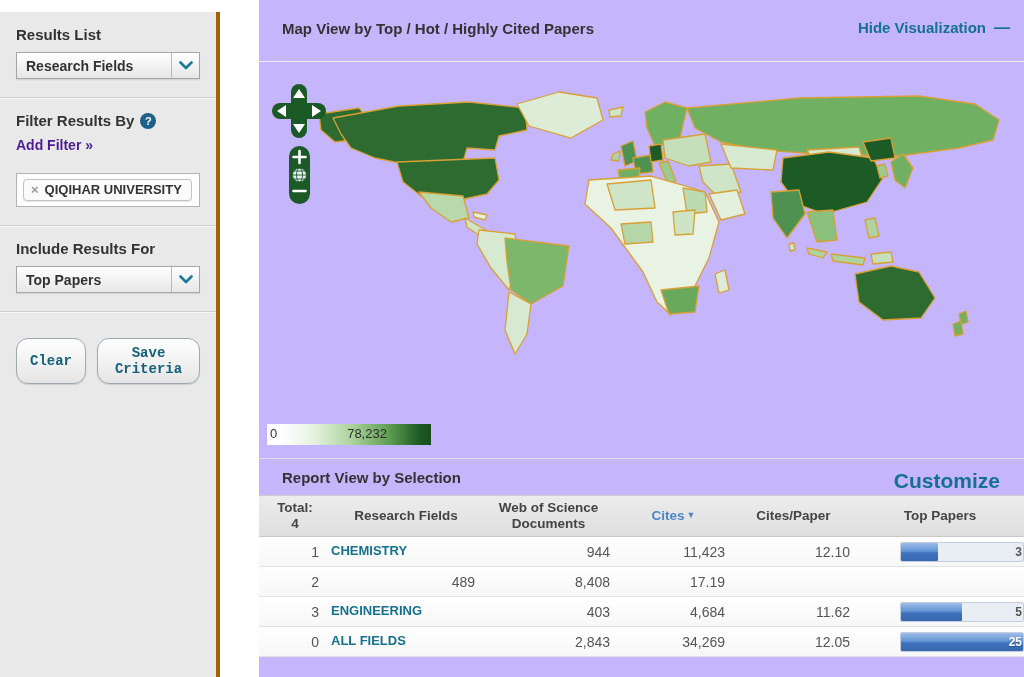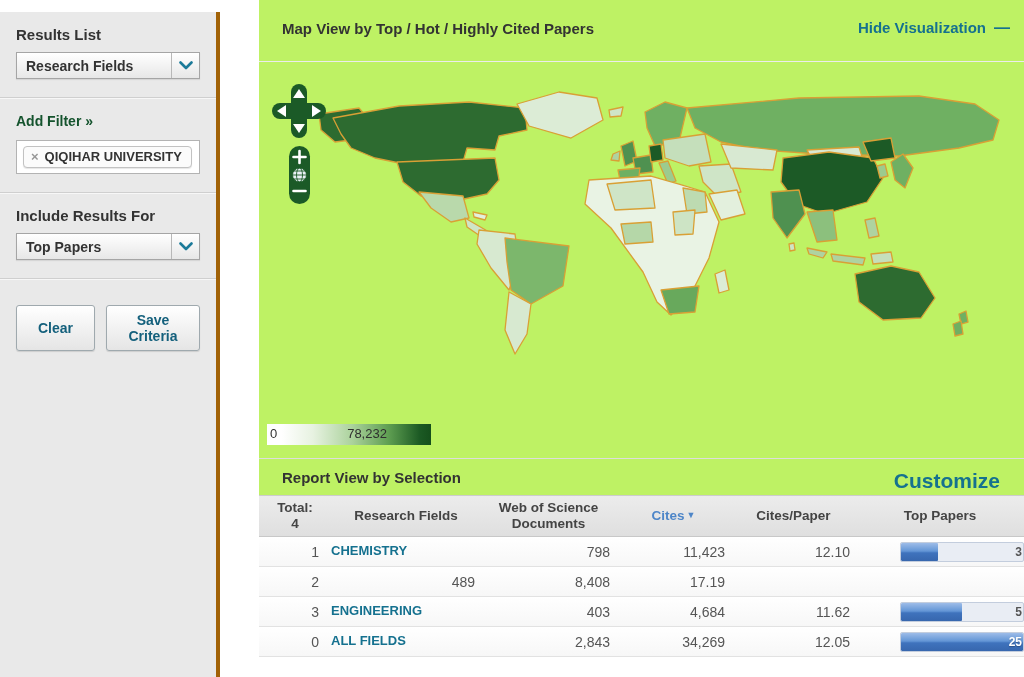--- a/index.html
+++ b/index.html
@@ -16,48 +16,48 @@
   }
   .side-section { padding:14px 16px 18px; border-bottom:1px solid #cfcfcf; box-shadow:0 1px 0 #f7f7f7; }
   .side-section.last { border-bottom:none; box-shadow:none; }
   .side-label { font-size:15px; font-weight:bold; color:#333; margin-bottom:9px; }
   .label-row { display:flex; align-items:center; gap:6px; margin-bottom:7px; }
   .help-icon {
     width:16px; height:16px; border-radius:50%; background:#1d608a; color:#fff;
     font-size:11px; font-weight:bold; display:flex; align-items:center; justify-content:center;
   }
   .side-note { font-size:12px; font-style:italic; color:#9a9a9a; line-height:1.3; margin-bottom:6px; }
-  .add-filter { font-size:14px; font-weight:bold; color:#14532d; text-decoration:none; display:inline-block; margin-bottom:11px; cursor:pointer;text-align:center; }
+  .add-filter { font-size:14px; font-weight:bold; color:#4c1d95; text-decoration:none; display:inline-block; margin-bottom:20px; cursor:pointer;text-align:center; }
   .selectbox {
     position:relative; height:27px; border:1px solid #a5a5a5; background:linear-gradient(#ffffff,#e7e7e7);
     display:flex; align-items:center; padding-left:9px; font-size:14px; font-weight:bold; color:#333;
     box-shadow:0 1px 1px rgba(0,0,0,.08); cursor:pointer;
   }
   .selectbox .chev {
     position:absolute; right:0; top:0; bottom:0; width:28px; border-left:1px solid #b8b8b8;
     display:flex; align-items:center; justify-content:center;
   }
   .filterbox {
     background:#fff; border:1px solid #b3b3b3; padding:5px 6px; min-height:34px;
   }
   .filter-tag {
     display:inline-flex; align-items:center; gap:6px; border:1px solid #c2c2c2; border-radius:4px;
     background:#fbfbfb; box-shadow:0 1px 1px rgba(0,0,0,.1); padding:2px 9px 3px 7px;
     font-size:13px; font-weight:bold; color:#333; cursor:default;
   }
   .tag-x { color:#979797; font-weight:bold; font-size:13px; cursor:pointer; }
   .btn-row { display:flex; gap:11px; padding-top:12px; }
   .btn {
-    border:1px solid #9fa9ae; border-radius:3px; background:linear-gradient(#ffffff,#e5e5e5);
-    color:#14607c; font-weight:bold; font-size:14px; padding:6px 21px; cursor:pointer;
-    box-shadow:0 1px 1px rgba(0,0,0,.12); font-family:Liberation Sans, sans-serif;
+    border:1px solid #9fa9ae; border-radius:12px; background:linear-gradient(#ffffff,#e5e5e5);
+    color:#14607c; font-weight:bold; font-size:14px; padding:6px 13px; cursor:pointer;
+    box-shadow:0 1px 1px rgba(0,0,0,.12); font-family:Liberation Mono, monospace;
   }
 
   
-  .main { position:absolute; left:259px; top:0; width:765px; height:595px; background:#bef264; }
+  .main { position:absolute; left:259px; top:0; width:765px; height:677px; background:#c4b5fd; }
   .map-header { position:relative; height:62px; border-bottom:1px solid #ececec; }
   .map-title { position:absolute; left:23px; top:20px; font-size:15px; font-weight:bold; color:#333; }
   .hide-link {
     position:absolute; right:14px; top:19px; font-size:15px; font-weight:bold; color:#15718f;
     text-decoration:none; display:flex; align-items:center; gap:8px; cursor:pointer;justify-content:space-between;
   }
   .minus-glyph { font-weight:bold; font-size:16px; line-height:1; }
 
   .map-wrap { position:absolute; left:0; top:62px; width:765px; height:360px; }
   .map-wrap svg { display:block; }
@@ -115,20 +115,24 @@
       <span>Research Fields</span>
       <span class="chev">
         <svg width="14" height="9" viewBox="0 0 14 9">
             <polyline points="1.5,1.5 7,7 12.5,1.5" fill="none" stroke="#1b7a99" stroke-width="2.6" stroke-linecap="round" stroke-linejoin="round"></polyline>
           </svg>
       </span>
     </div>
   </div>
 
   <div class="side-section">
+    <div class="label-row">
+      <span class="side-label" style="margin-bottom:0">Filter Results By</span>
+      <span class="help-icon">?</span>
+    </div>
     <a class="add-filter">Add Filter »</a>
     <div class="filterbox">
       <span class="filter-tag">
         <span class="tag-x">×</span>
         <span>QIQIHAR UNIVERSITY</span>
       </span>
     </div>
   </div>
 
   <div class="side-section">
@@ -269,21 +273,21 @@
       <div class="cell th-cites">
         <span>Cites</span><span class="sort-tri">▼</span>
       </div>
       <div class="cell">Cites/Paper</div>
       <div class="cell">Top Papers</div>
     </div>
 
     <div class="trow drow">
       <div class="c-rank">1</div>
       <div class="c-field"><a>CHEMISTRY</a></div>
-      <div class="c-num">798</div>
+      <div class="c-num">944</div>
       <div class="c-num">11,423</div>
       <div class="c-num">12.10</div>
       <div class="c-bar">
           <div class="bar-track">
             <div class="bar-fill" style="width: 30%;"></div>
             <span class="bar-num">3</span>
           </div>
         </div>
     </div>
 

